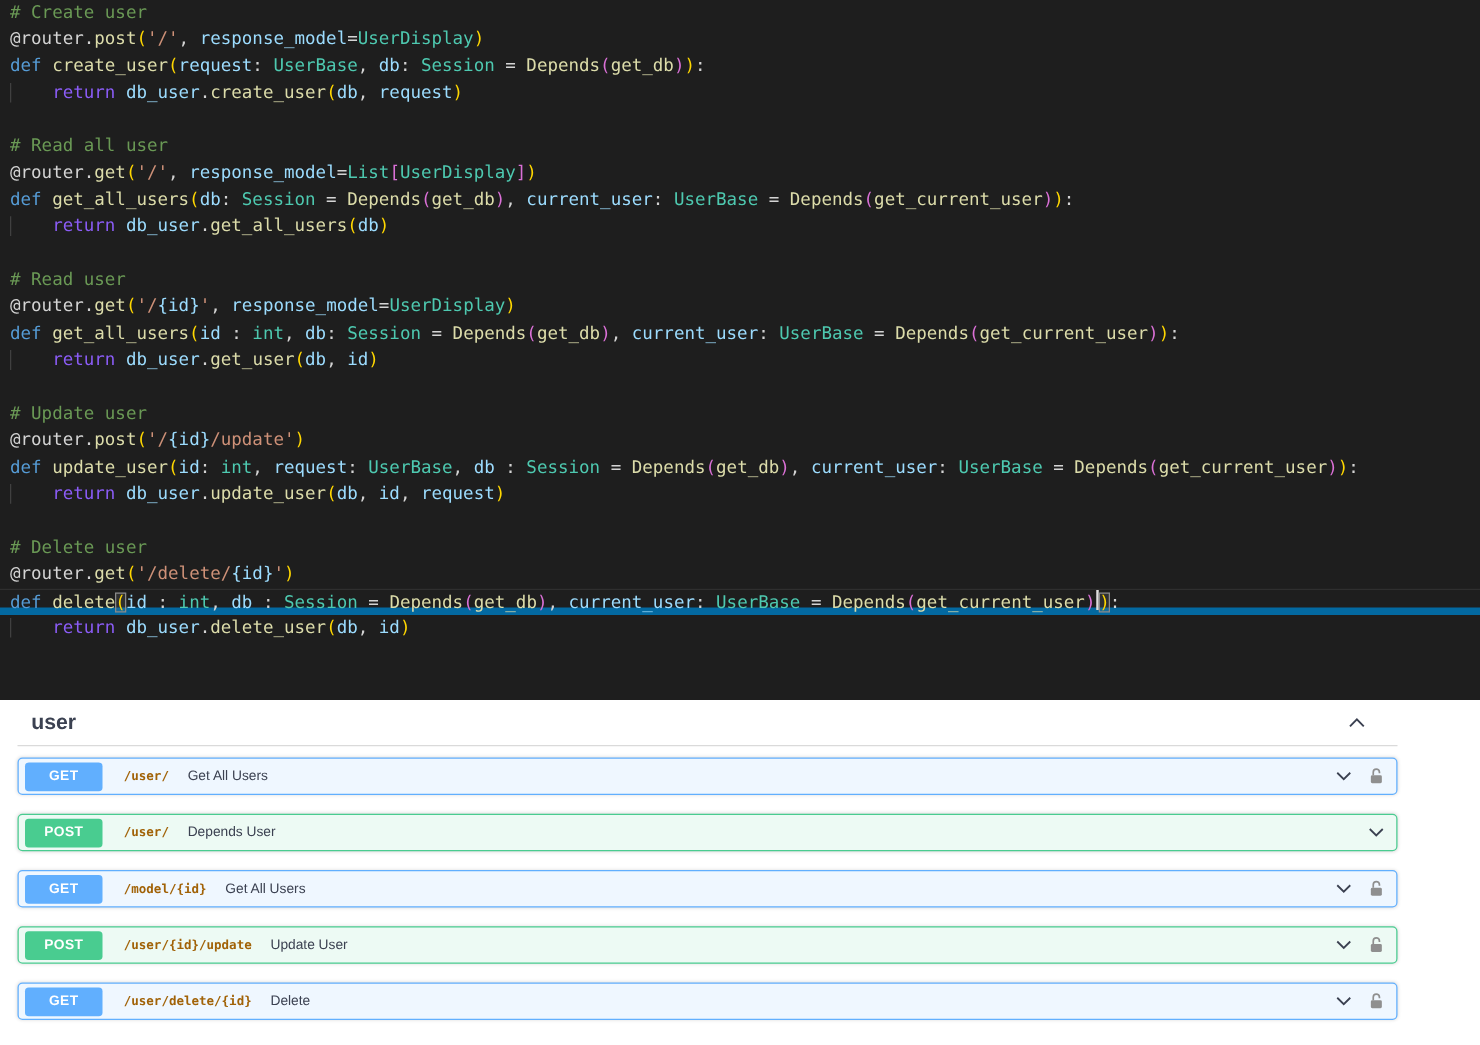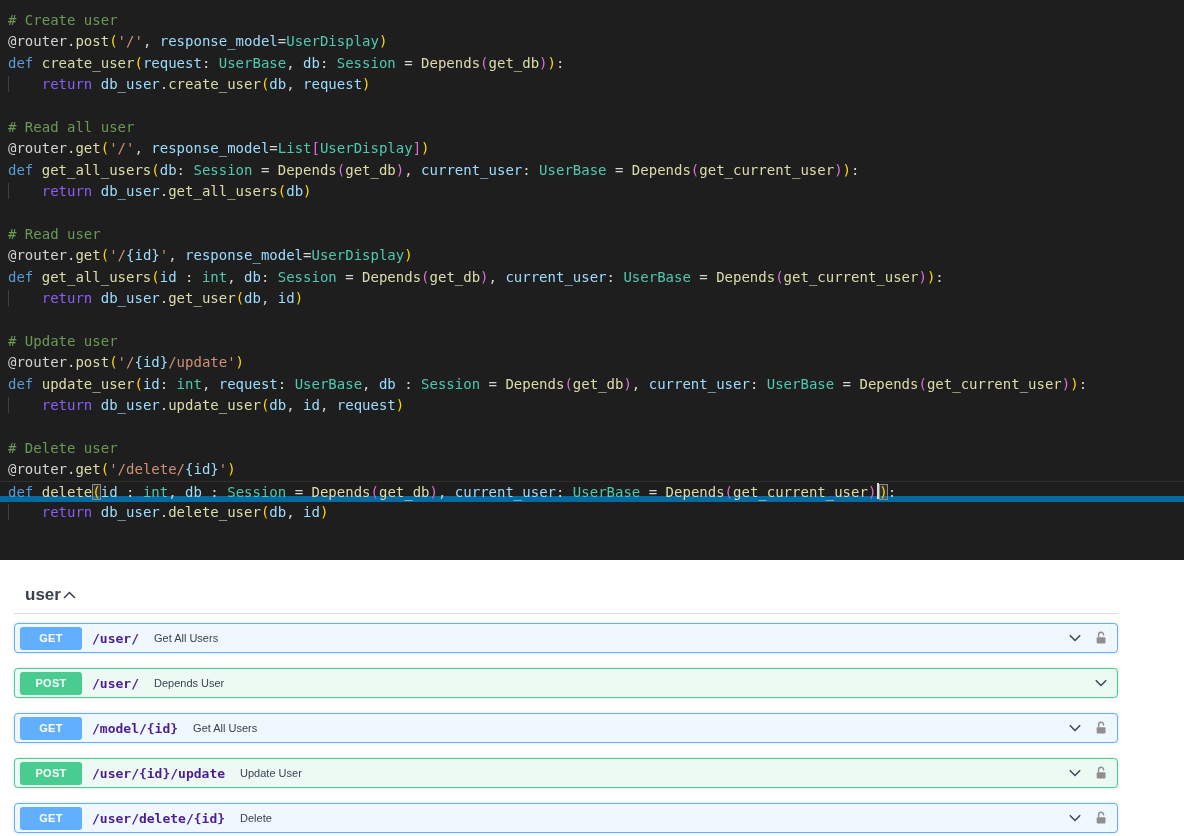--- a/index.html
+++ b/index.html
@@ -3,21 +3,21 @@
 <meta charset="utf-8">
 <style>
   html,body{margin:0;padding:0;}
   body{width:1184px;height:836px;overflow:hidden;background:#ffffff;font-family:"Liberation Sans",sans-serif;position:relative;}
 
   
   .editor{
     position:absolute;top:0;left:0;width:1184px;height:560px;
     background:#1e1e1e;box-sizing:border-box;
     font-family:"DejaVu Sans Mono",monospace;font-size:14px;
-    padding:10px 0 0 8px;cursor:text;
+    padding:0 0 0 8px;cursor:text;
   }
   .code-line{height:21.4px;line-height:21.4px;white-space:pre;}
   .code-line.current{
     box-sizing:border-box;border-top:1px solid #2f2f2f;border-bottom:6px solid #0369a1;
     margin-left:-8px;padding-left:8px;width:1184px;
   }
   .cm{color:#6a9955}
   .kw{color:#569cd6}
   .kw2{color:#8b5cf6}
   .fn{color:#dcdcaa}
@@ -28,41 +28,41 @@
   .b1{color:#ffd700}
   .b2{color:#da70d6}
   .pl{color:#d4d4d4}
   .ig{box-shadow:inset 1px 0 0 #404040;}
   .bm{outline:1px solid #8a8a8a;outline-offset:-1px;background:rgba(130,130,130,.18);}
   .cur{display:inline-block;width:2px;height:16px;background:#dddddd;vertical-align:-2px;margin-left:1px;}
 
   
   .apidocs{position:absolute;top:560px;left:0;width:1184px;height:276px;background:#ffffff;}
   .tag-header{
-    display:flex;align-items:center;
-    margin:0 66px 0 14px;padding:25px 24px 8px 11px;cursor:pointer;
+    display:flex;align-items:center;justify-content:space-between;
+    margin:0 66px 0 14px;padding:8px 24px 8px 11px;cursor:pointer;
   }
   .tag-title{font-size:17px;font-weight:700;color:#3b4151;}
   .tag-chevron svg{display:block;}
   .tag-divider{margin:0 66px 0 14px;border-bottom:1px solid #dadada;}
   .ops{margin:9px 66px 0 14px;}
   .opblock{
     height:30px;box-sizing:border-box;border-radius:4px;margin-bottom:15px;
     display:flex;align-items:center;box-shadow:0 0 3px rgba(0,0,0,.15);cursor:pointer;
   }
   .opblock.get{background:#eff7ff;border:1px solid #61affe;}
   .opblock.post{background:#edfaf4;border:1px solid #49cc90;}
   .method-badge{
     width:62px;height:23px;border-radius:3px;color:#fff;font-weight:700;font-size:11px;
     display:flex;align-items:center;justify-content:center;margin-left:5px;letter-spacing:.3px;
     font-family:"Liberation Sans",sans-serif;
   }
   .opblock.get .method-badge{background:#61affe;}
   .opblock.post .method-badge{background:#49cc90;}
-  .op-path{margin-left:10px;font-family:"DejaVu Sans Mono",monospace;font-weight:700;font-size:13px;color:#4c1d95;}
+  .op-path{margin-left:17px;font-family:"DejaVu Sans Mono",monospace;font-weight:700;font-size:10px;color:#a16207;}
   .op-summary{margin-left:15px;font-size:11px;color:#3b4151;}
   .op-controls{margin-left:auto;display:flex;align-items:center;gap:10px;margin-right:8px;}
   .op-controls span{display:flex;align-items:center;}
 </style>
 </head>
 <body>
 
 <div class="editor" id="code">
     <div class="code-line"><span class="cm"># Create user</span></div>
     <div class="code-line"><span class="pl">@router.</span><span class="fn">post</span><span class="b1">(</span><span class="str">'/'</span><span class="pl">, </span><span class="var">response_model</span><span class="pl">=</span><span class="type">UserDisplay</span><span class="b1">)</span></div>

